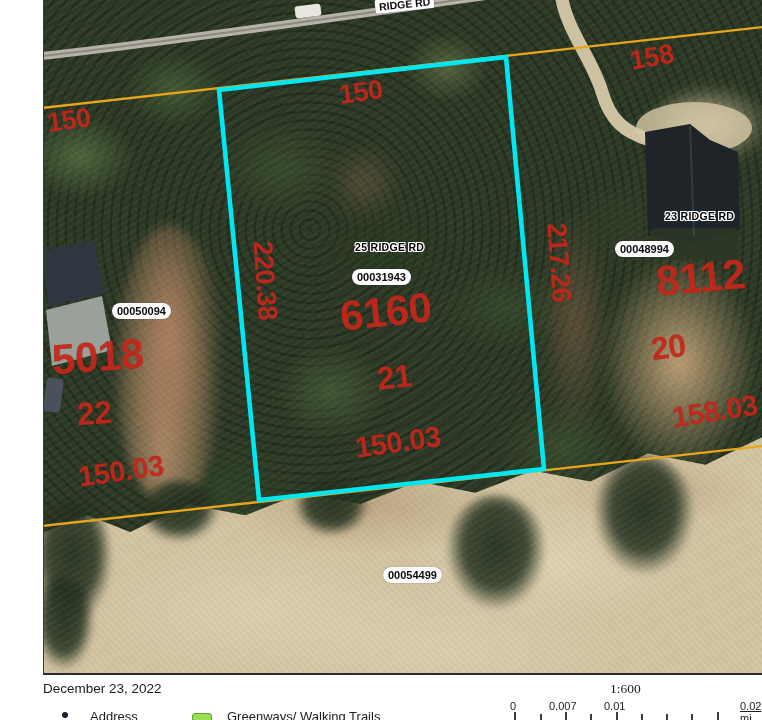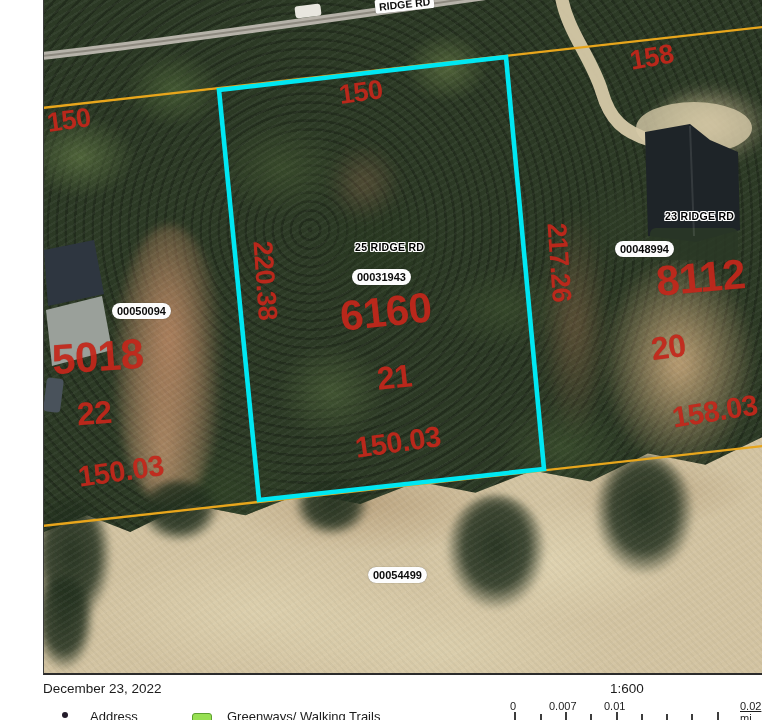--- a/index.html
+++ b/index.html
@@ -76,21 +76,21 @@
          box-shadow:0 0 1px rgba(0,0,0,.55);}
   .addr{position:absolute;font-size:10.5px;font-weight:bold;color:#000;white-space:nowrap;letter-spacing:.3px;
         text-shadow:-1px -1px 0 #fff,1px -1px 0 #fff,-1px 1px 0 #fff,1px 1px 0 #fff,
                     0 -1px 0 #fff,0 1px 0 #fff,-1px 0 0 #fff,1px 0 0 #fff;}
   .roadlabel{position:absolute;background:#fdfdfd;border-radius:2px;padding:1px 4px;
         font-size:10.5px;font-weight:bold;color:#0b0b0b;white-space:nowrap;transform:rotate(-6deg);
         box-shadow:0 0 1px rgba(0,0,0,.5);}
 
   
   .f-date{position:absolute;left:43px;top:681px;font-size:13.5px;color:#1c1c1c;}
-  .f-scale{position:absolute;left:610px;top:681px;font-size:13.5px;color:#1c1c1c;}
+  .f-scale{position:absolute;left:610px;top:681px;font-size:13.5px;color:#1c1c1c;font-family:Liberation Serif, serif;}
   .sb-label{position:absolute;top:700px;font-size:11px;color:#1c1c1c;}
   .tick{position:absolute;width:2px;background:#3d3d3d;}
   .tick.tall{top:712px;height:10px;}
   .tick.short{top:714px;height:8px;}
   .legend-dot{position:absolute;left:62px;top:712px;width:6px;height:6px;border-radius:50%;background:#241b2a;}
   .legend-swatch{position:absolute;left:192px;top:713px;width:18px;height:9px;border-radius:3px;
                  background:#97e052;border:1px solid #5da030;}
   .legend-label{position:absolute;top:709px;font-size:13px;color:#1c1c1c;white-space:nowrap;}
 </style>
 </head>
@@ -140,21 +140,21 @@
   </div>
 
   <div class="roadlabel" style="left:375px;top:-3px;">RIDGE RD</div>
 
   <div class="addr" style="left:355px;top:241px;">25 RIDGE RD</div>
   <div class="addr" style="left:649px;top:210px;margin-left:16px;">23 RIDGE RD</div>
 
   <div class="badge" style="left:112px;top:303px;">00050094</div>
   <div class="badge" style="left:352px;top:269px;">00031943</div>
   <div class="badge" style="left:615px;top:241px;">00048994</div>
-  <div class="badge" style="left:368px;top:567px;border-radius:8px;">00054499</div>
+  <div class="badge" style="left:383px;top:567px;border-radius:8px;">00054499</div>
 
   <div class="red" style="left:339px;top:79px;font-size:27px;transform:rotate(-8deg);">150</div>
   <div class="red" style="left:630px;top:44px;font-size:27px;transform:rotate(-10deg);">158</div>
   <div class="red" style="left:47px;top:107px;font-size:27px;transform:rotate(-8deg);">150</div>
   <div class="red" style="left:225px;top:267px;font-size:27px;transform:rotate(86deg);">220.38</div>
   <div class="red" style="left:519px;top:249px;font-size:27px;transform:rotate(86deg);">217.26</div>
   <div class="red" style="left:340px;top:291px;font-size:42px;transform:rotate(-6deg);">6160</div>
   <div class="red" style="left:377px;top:361px;font-size:32px;transform:rotate(-6deg);">21</div>
   <div class="red" style="left:355px;top:428px;font-size:29px;transform:rotate(-8deg);">150.03</div>
   <div class="red" style="left:52px;top:336px;font-size:42px;transform:rotate(-4deg);">5018</div>

